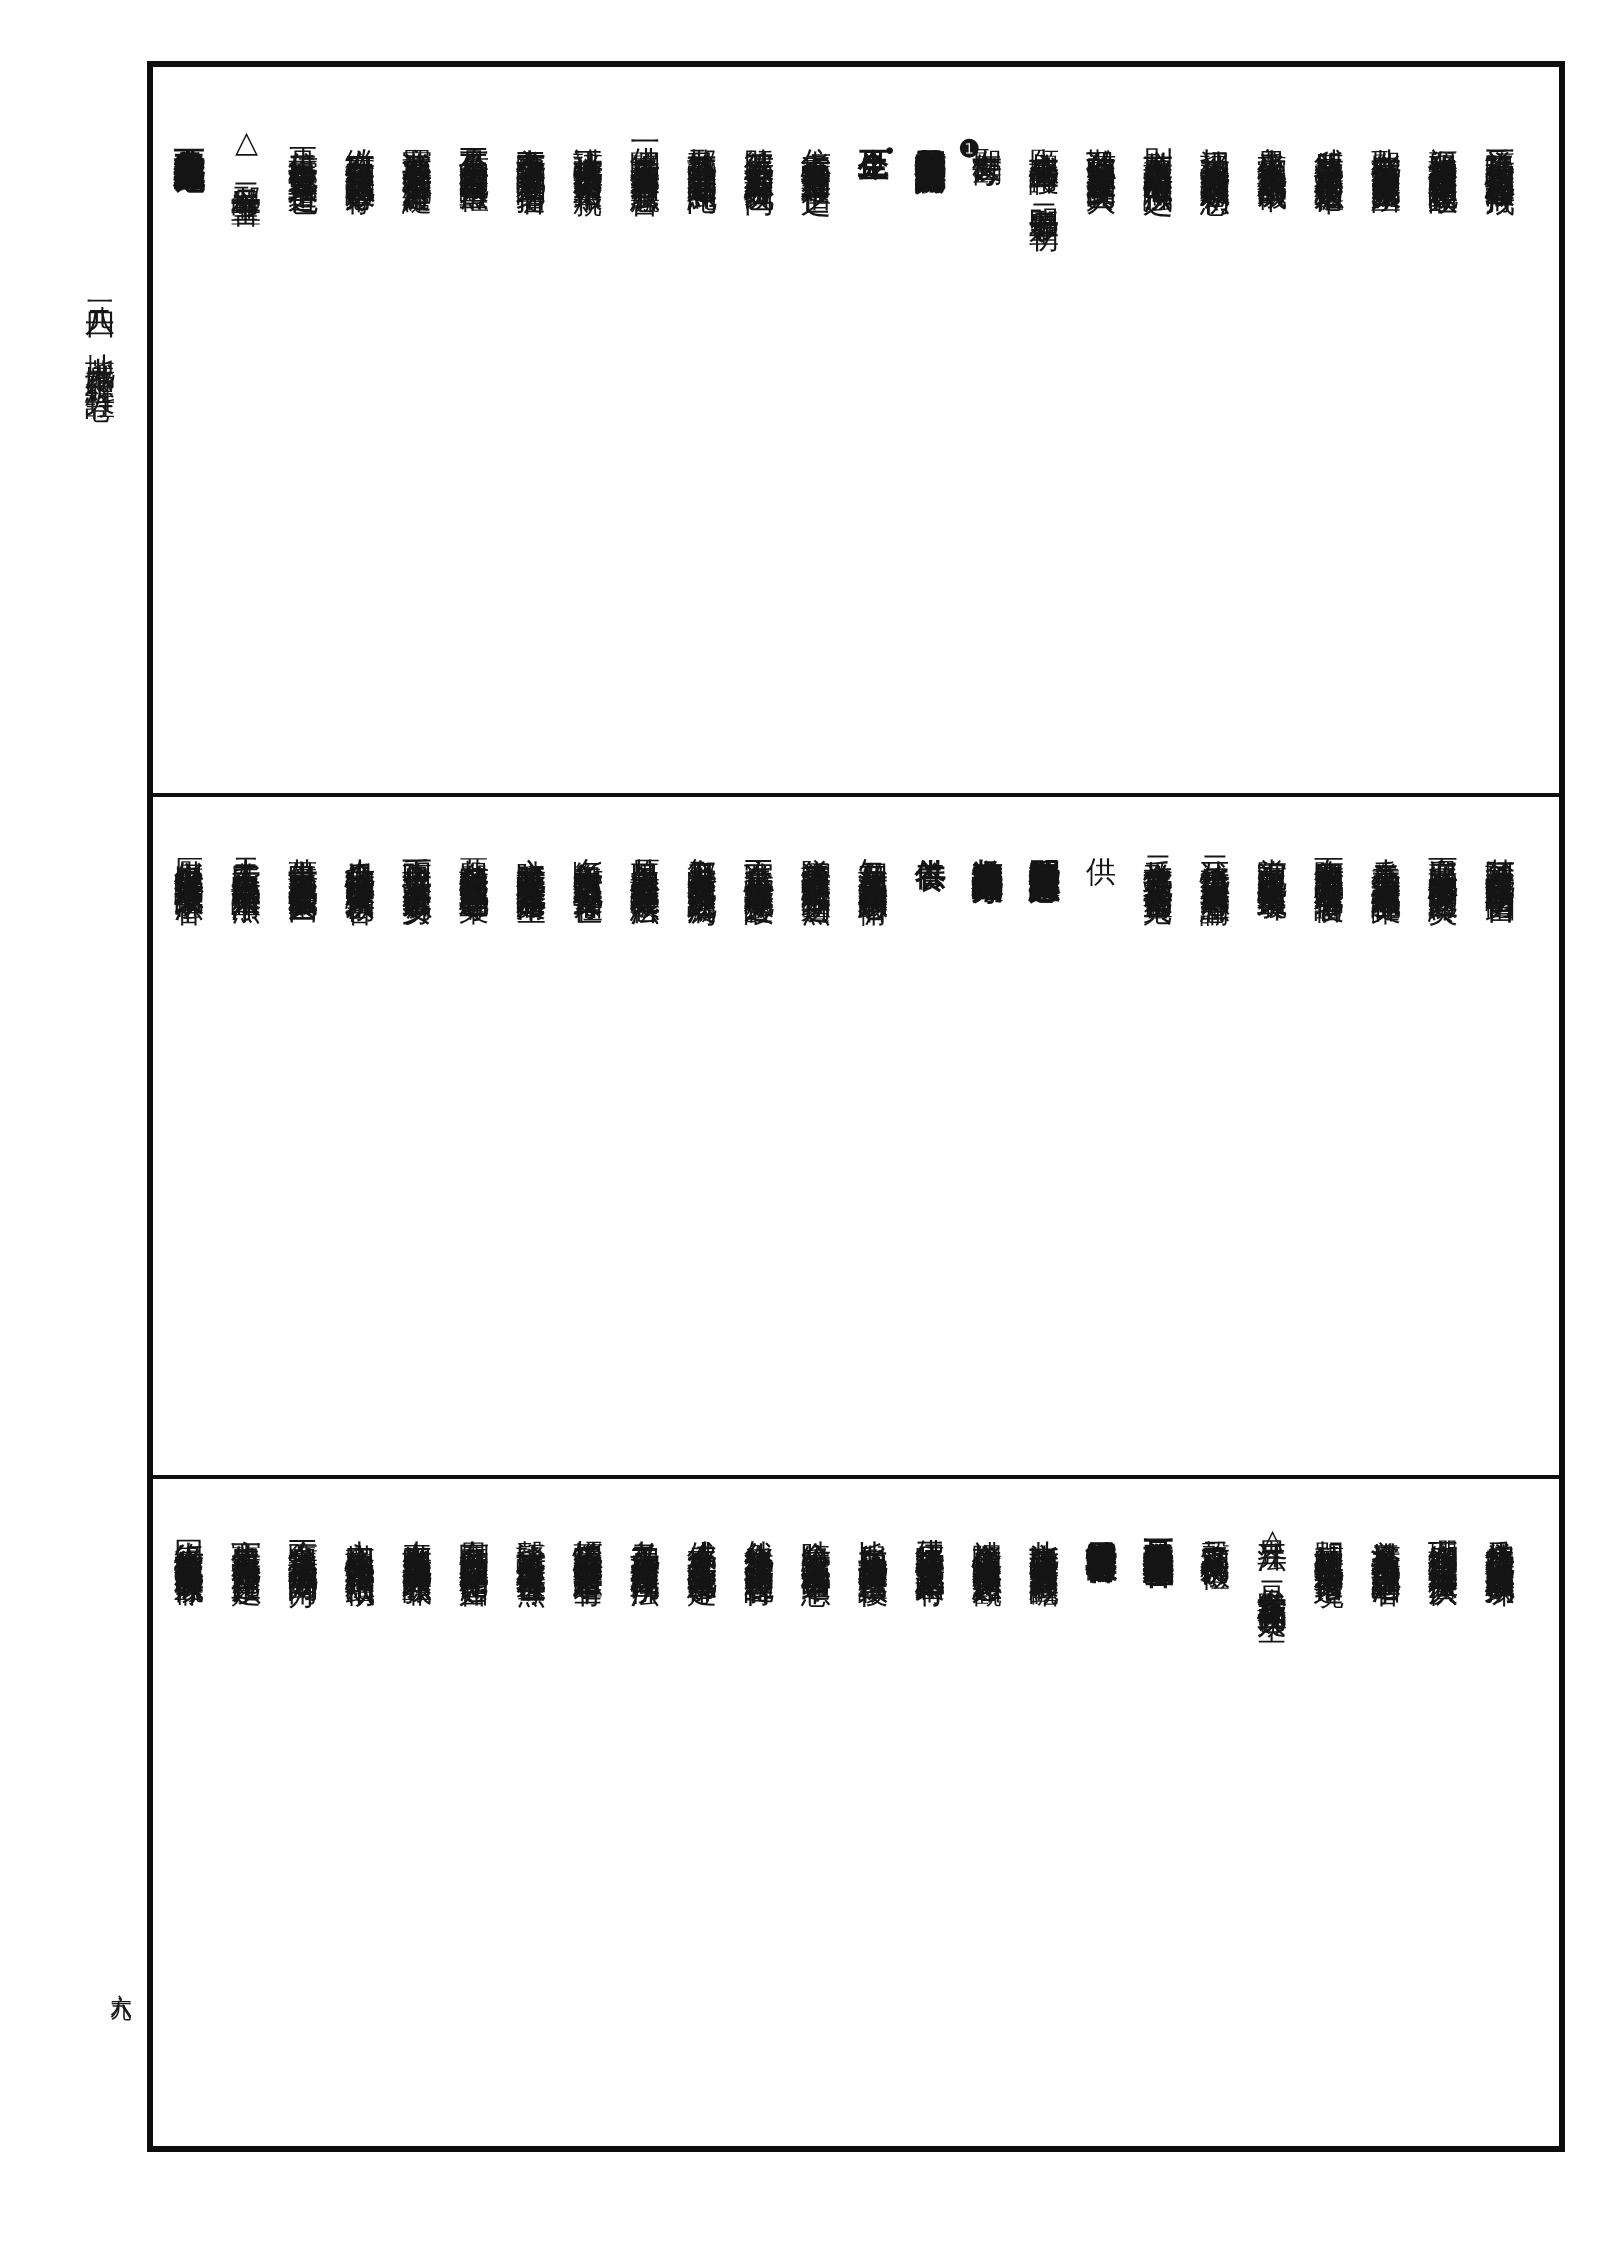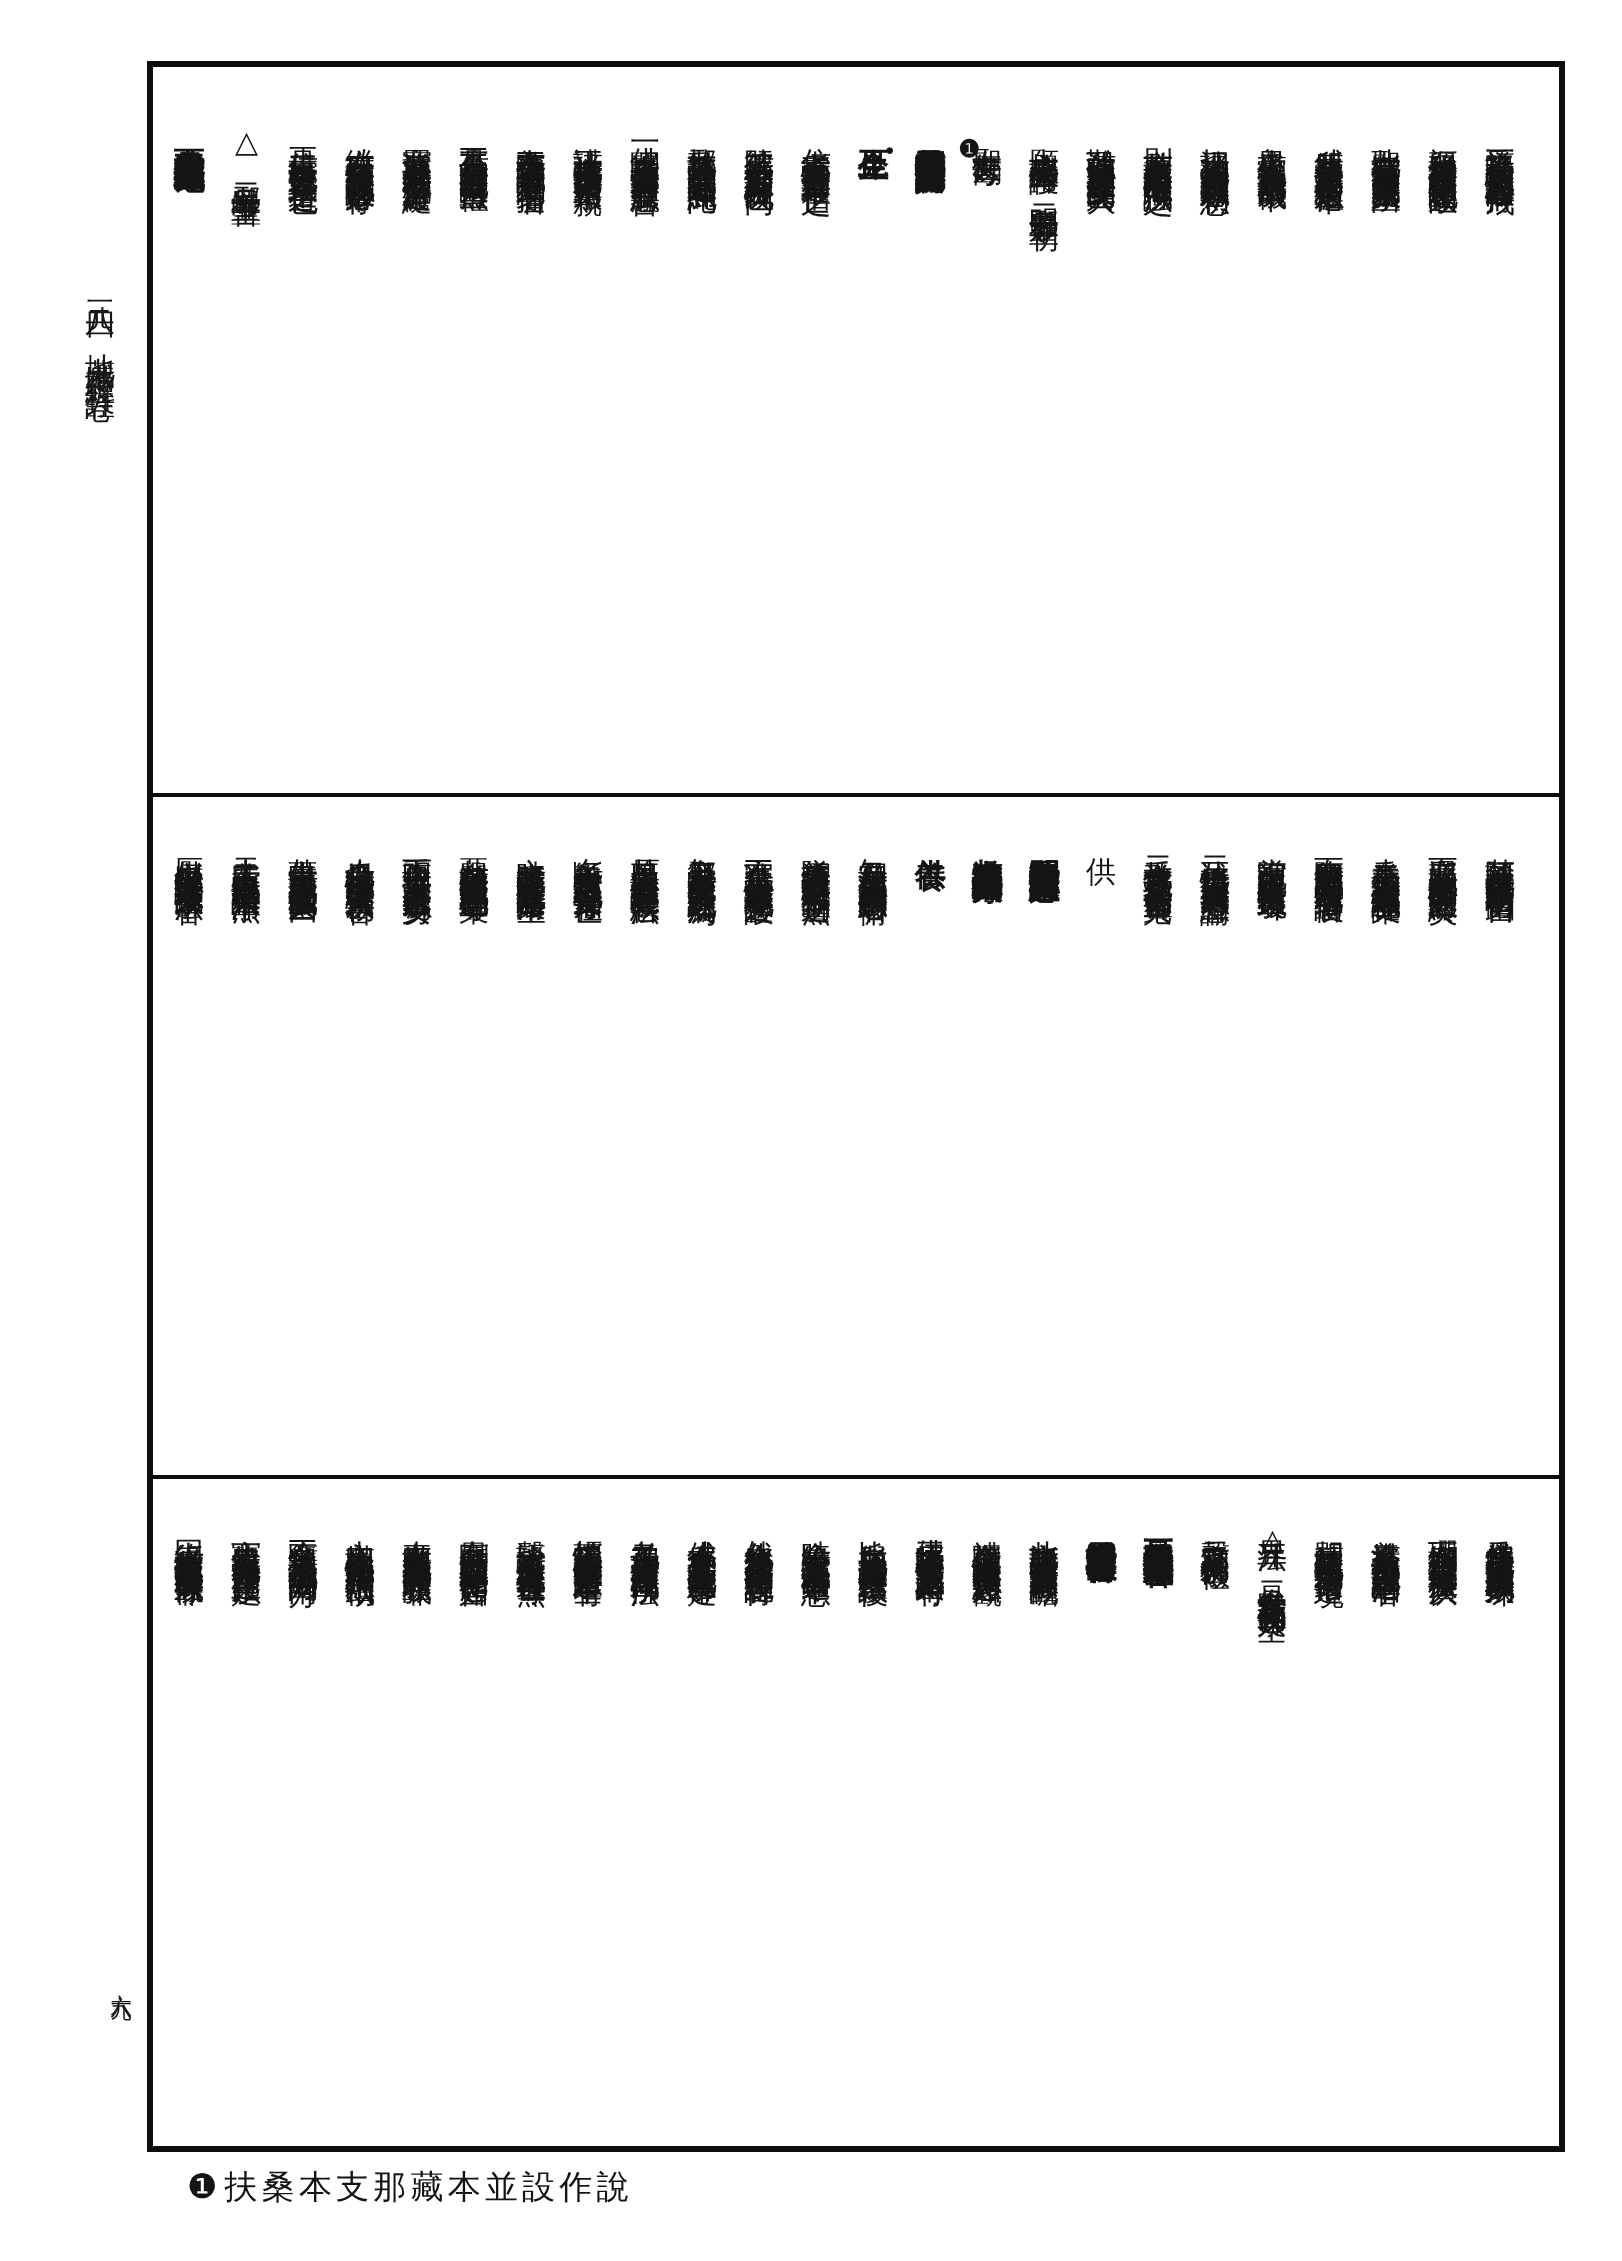--- a/index.html
+++ b/index.html
@@ -180,18 +180,15 @@
       <div class="col com">寶生西方無量壽北方微妙聲卽四比丘是以是</div>
       <div class="col com">因緣行者應當數數觀佛故知聖女興供觀像罪</div>
     </div>
 
   <div class="margin-label">
     <span>三八四</span><span>　</span><span>地藏本願經科註卷</span>
   </div>
 
   <div class="margin-pageno">六六九</div>
 
-  <div class="footnote">
-    <span class="fn-marker">❶</span><span>扶桑本支那藏本並設作說</span>
-  </div>
 
 </div>
 
 
 </body></html>

